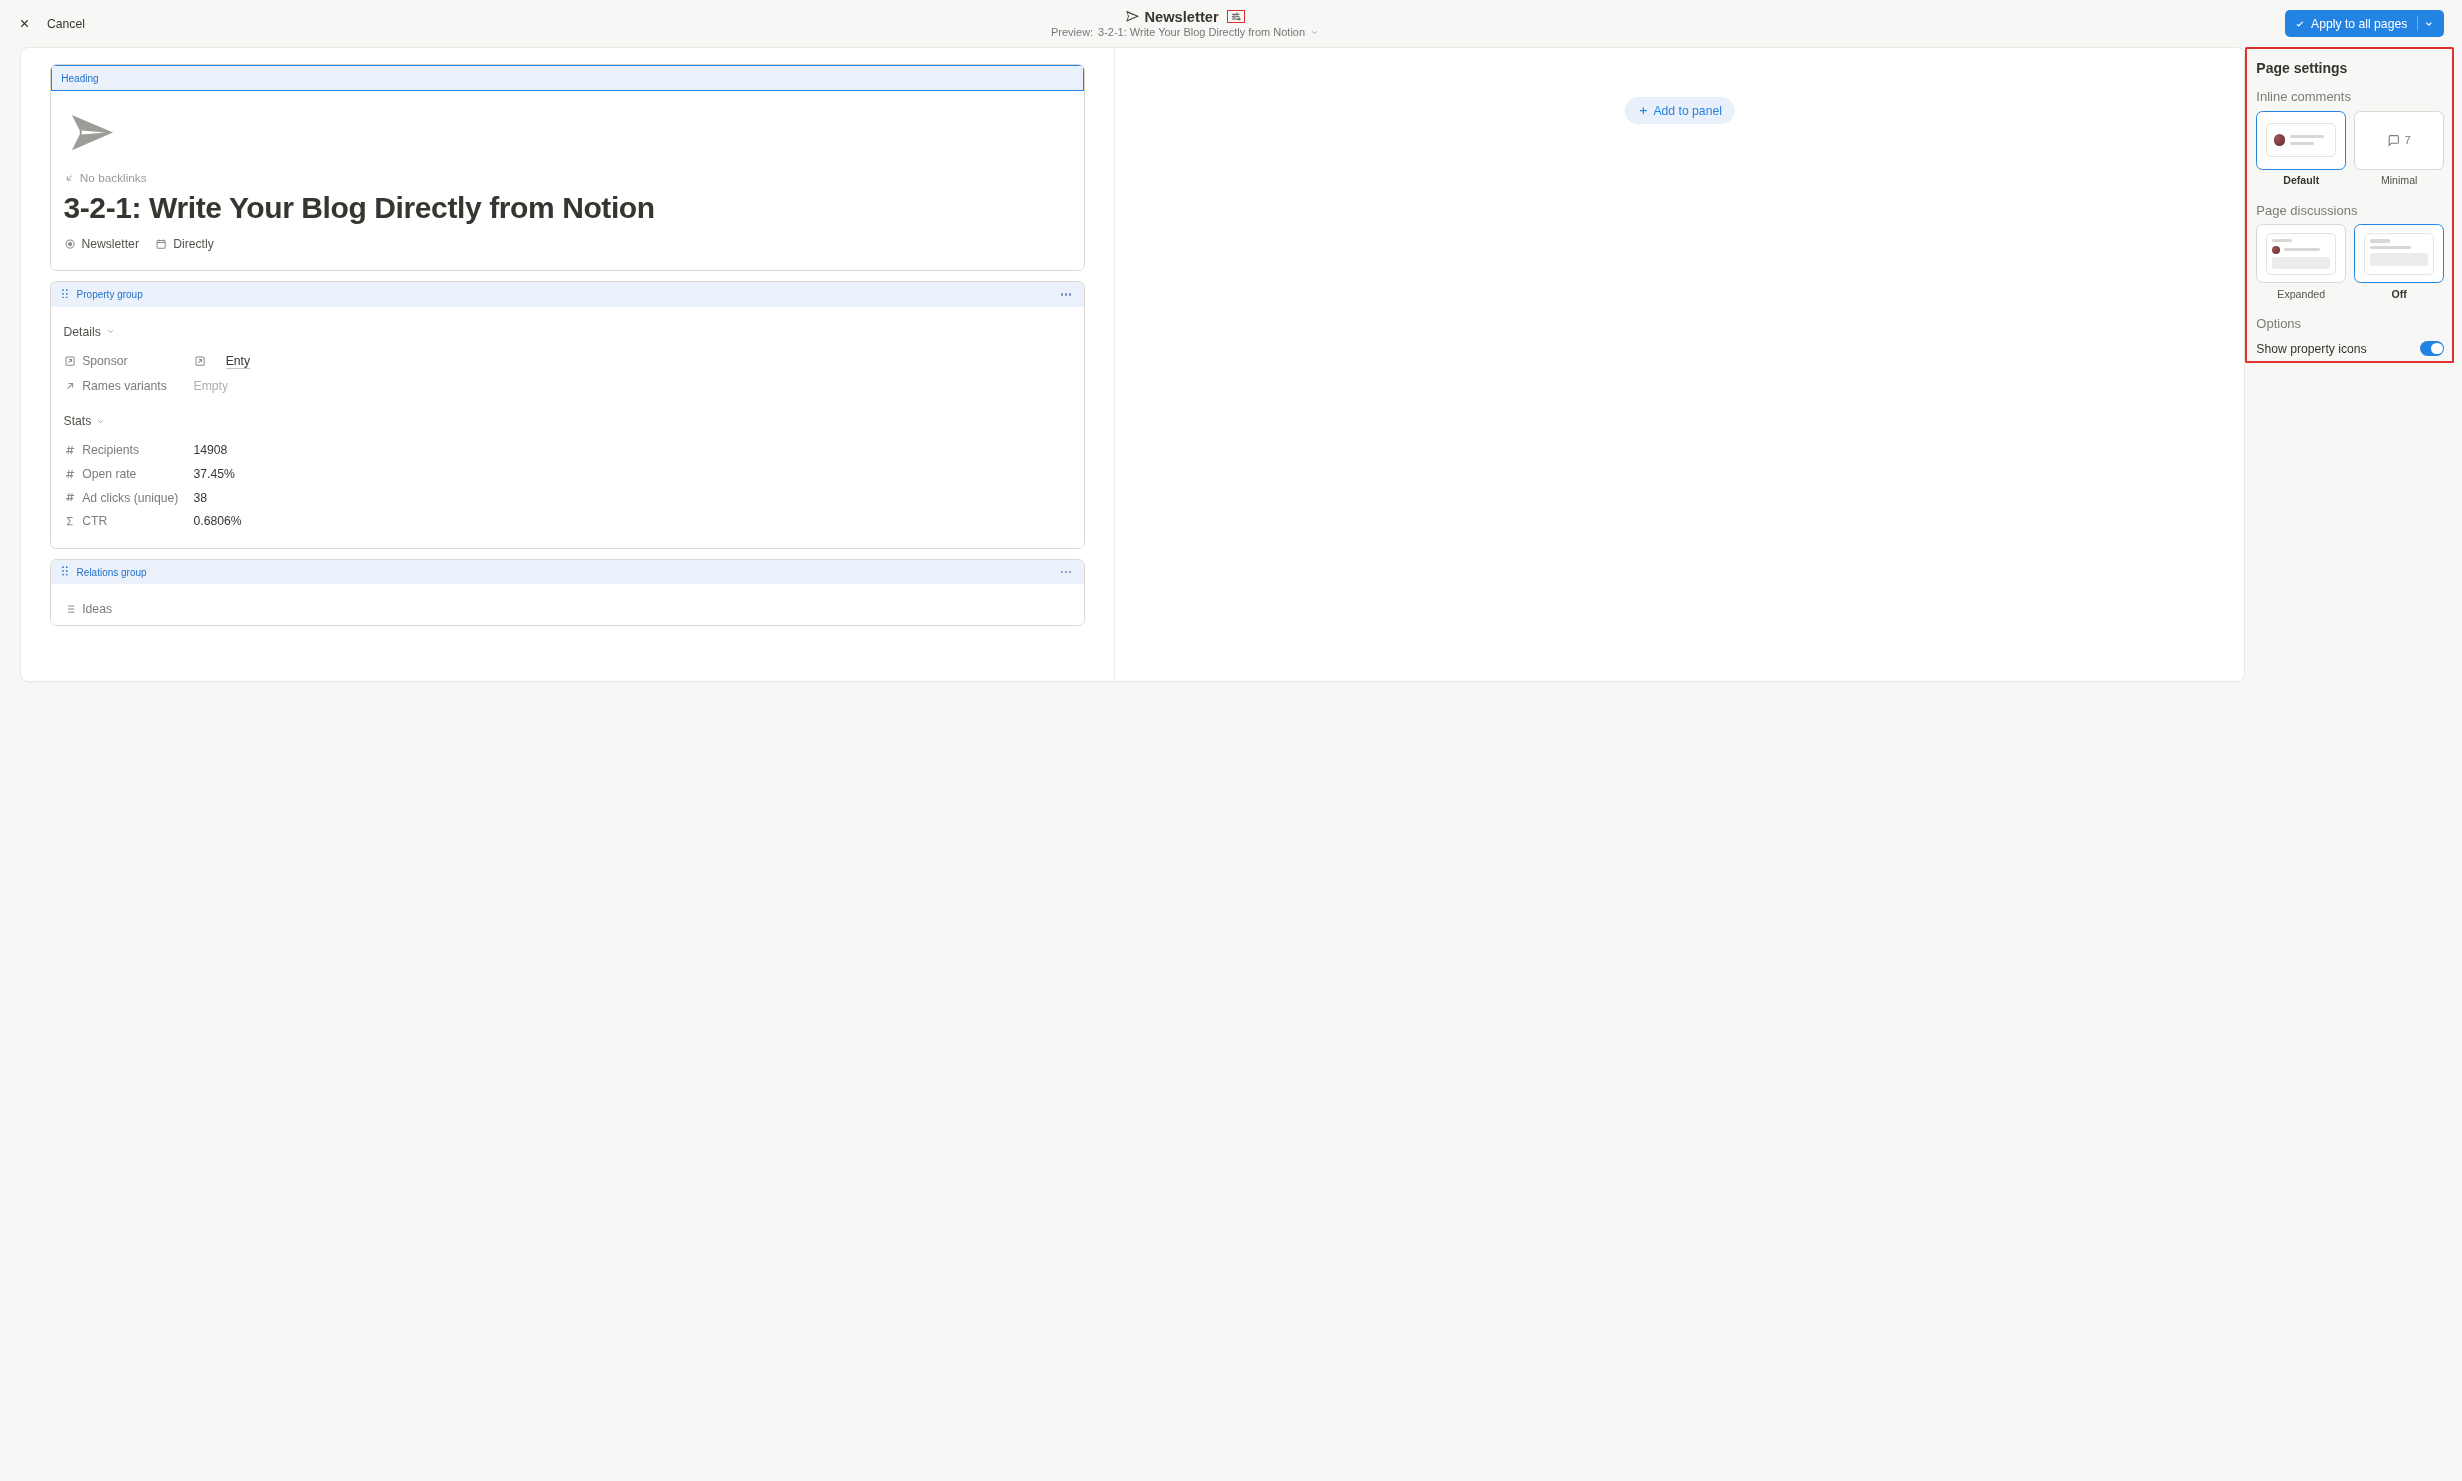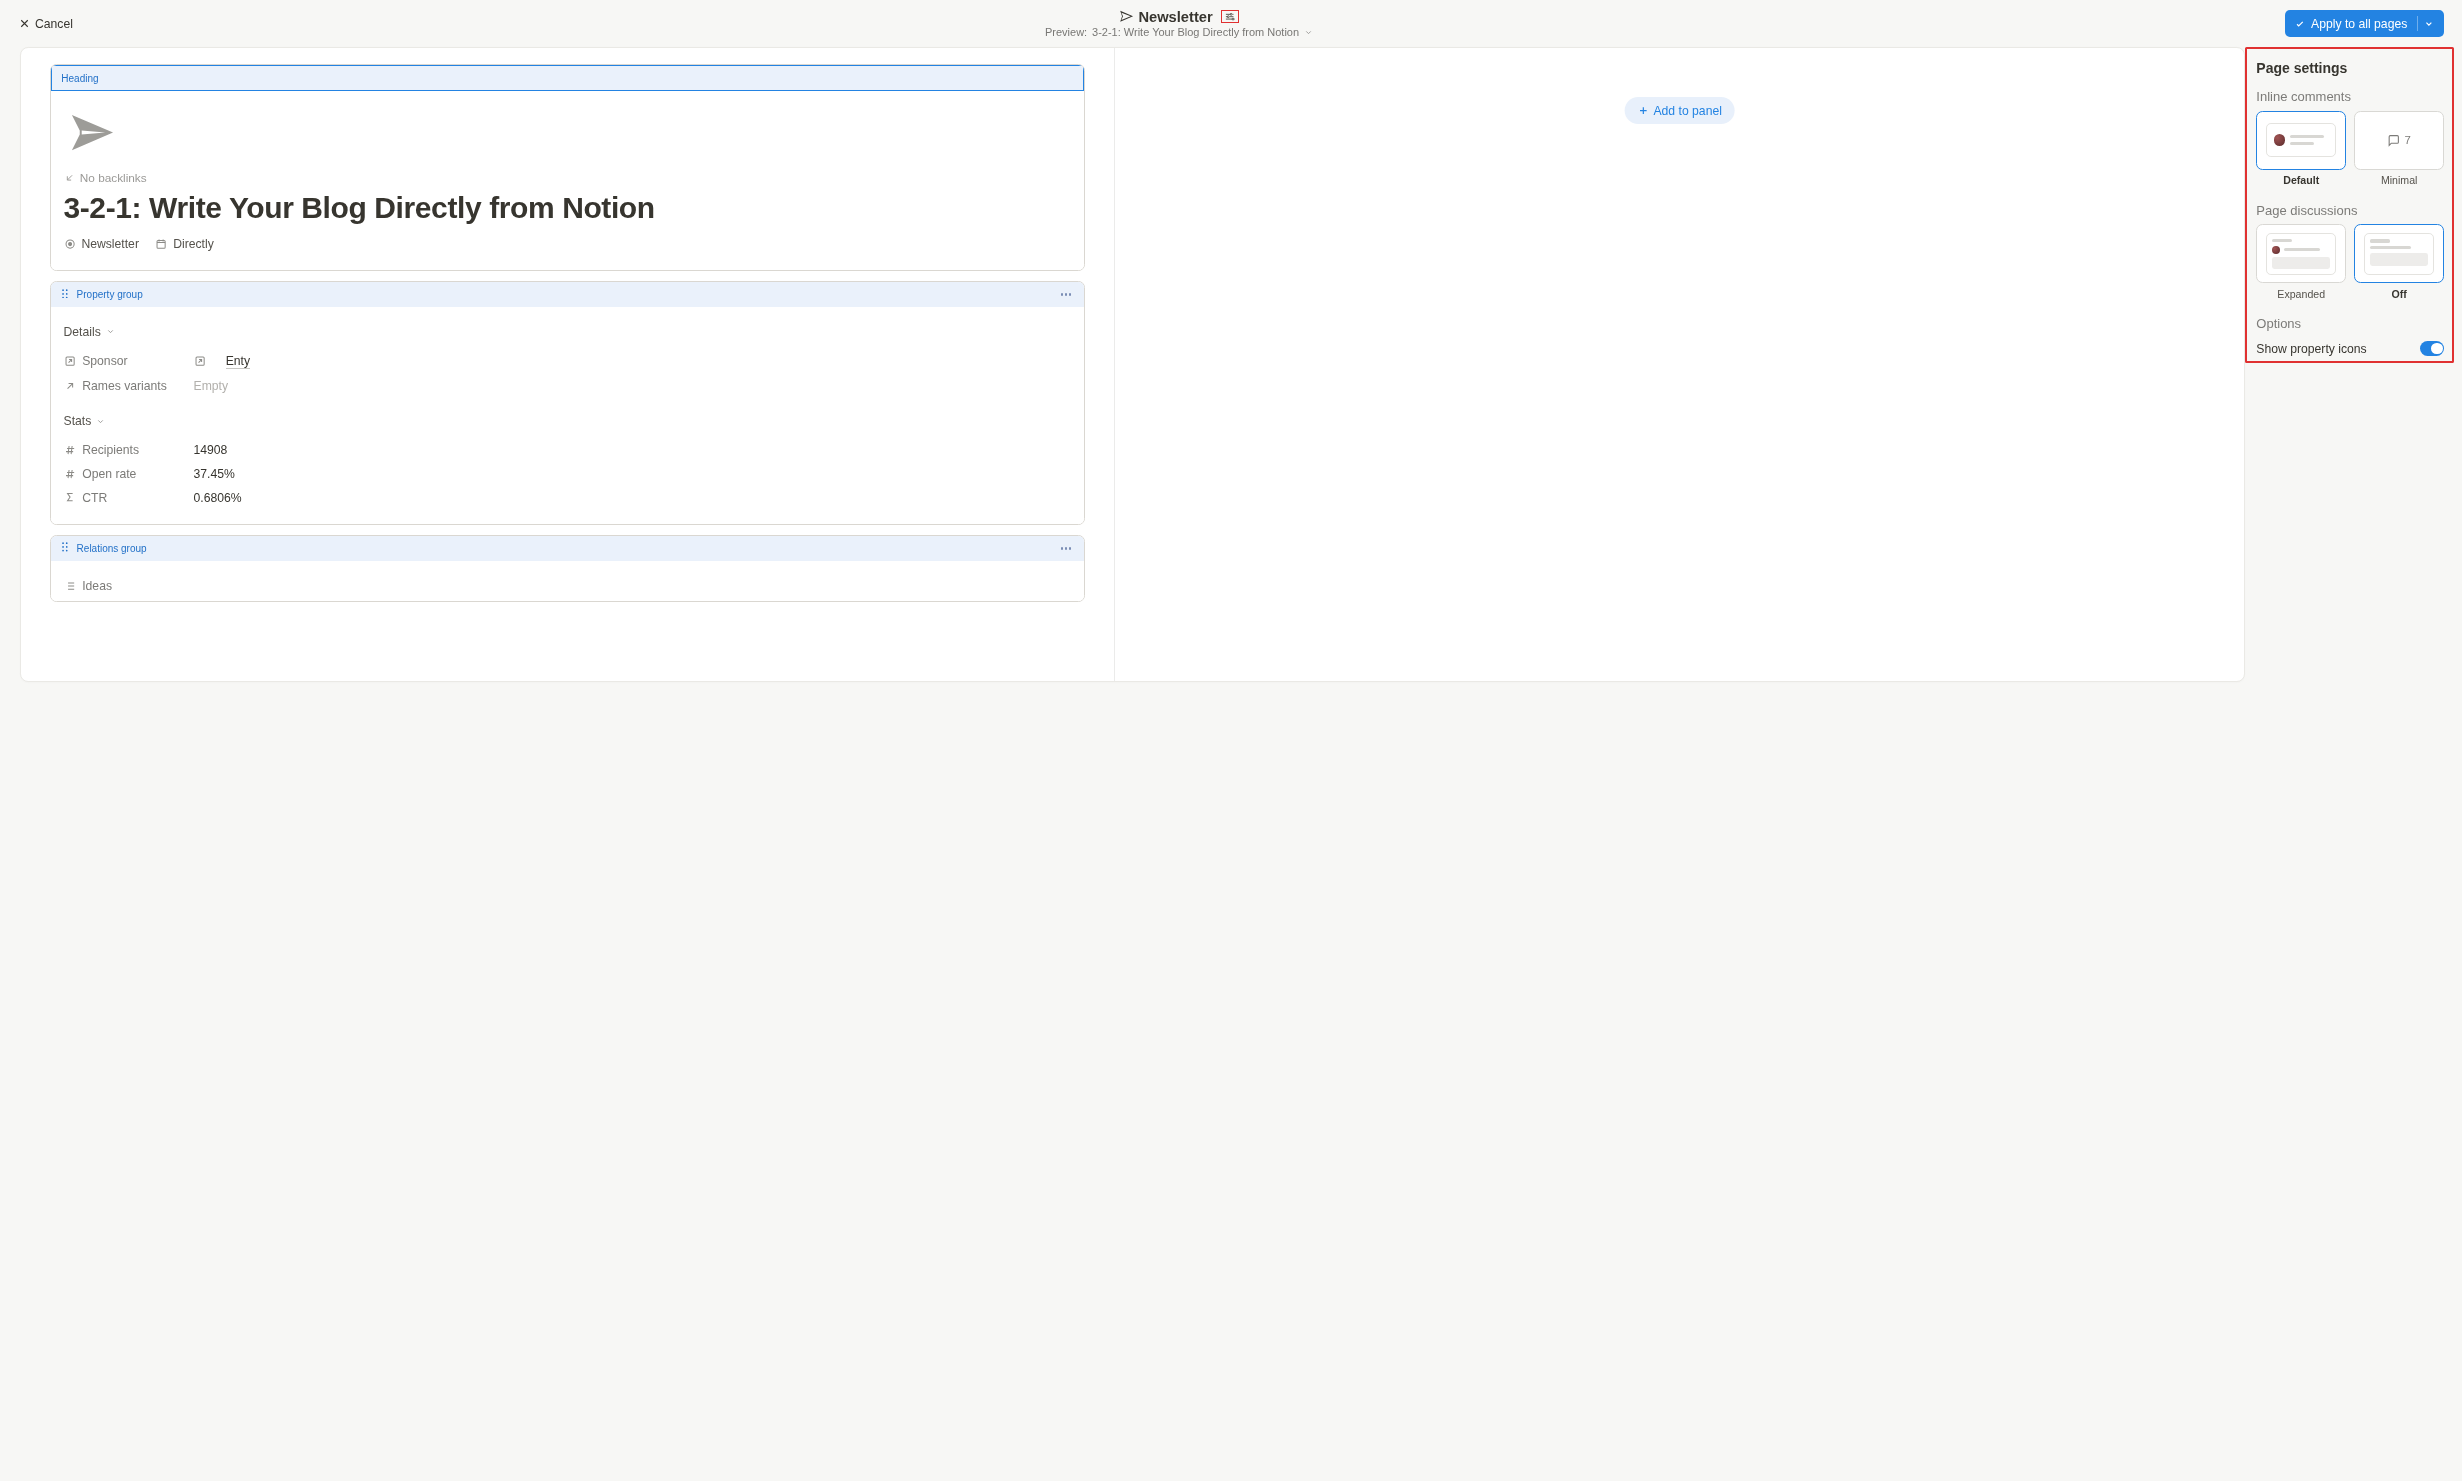--- a/index.html
+++ b/index.html
@@ -10,21 +10,21 @@
     color: #37352f;
     font-size: 12.2px;
   }
   .topbar {
     height: 47px;
     display: flex;
     align-items: center;
     justify-content: space-between;
     padding: 0 18px;
   }
-  .top-left { display:flex; align-items:center; gap:4px; cursor:pointer; }
+  .top-left { display:flex; align-items:center; gap:16px; cursor:pointer; }
   .top-left svg { width:13px; height:13px; stroke:#37352f; }
   .top-center { text-align:center; }
   .title-line { display:flex; align-items:center; justify-content:center; gap:4.9px; font-weight:600; font-size:14.7px; }
   .filter-box { border:1.6px solid #e03131; padding:0 2.4px; margin-left:3.3px; display:inline-flex; align-items:center; }
   .preview-line { display:flex; align-items:center; justify-content:center; gap:4.9px; color:#787774; font-size:11px; margin-top:1.6px; }
   .apply-btn {
     background:#2383e2; color:#fff; border:none; border-radius:4.9px;
     padding:6.5px 9.8px; font-size:12.2px; font-weight:500; display:flex; align-items:center; gap:6.5px; cursor:pointer;
   }
   .apply-btn .divider { width:0.8px; height:14.7px; background:rgba(255,255,255,0.35); margin-left:3.3px; }
@@ -310,20 +310,31 @@
                   </svg>
                 </span>
               <span>Open rate</span>
             </div>
             <div class="pv">37.45%</div>
           </div>
           <div class="prop-row">
             <div class="pk">
               <span class="icon-sm">
                   <svg viewBox="0 0 24 24" stroke-width="2">
+                    <path d="M6 9h14M4 15h14M10 4 8 20M16 4l-2 16"></path>
+                  </svg>
+                </span>
+              <span>Ad clicks (unique)</span>
+            </div>
+            <div class="pv">38</div>
+          </div>
+          <div class="prop-row">
+            <div class="pk">
+              <span class="icon-sm">
+                  <svg viewBox="0 0 24 24" stroke-width="2">
                     <path d="M17 5H7l5 7-5 7h10"></path>
                   </svg>
                 </span>
               <span>CTR</span>
             </div>
             <div class="pv">0.6806%</div>
           </div>
         </div>
       </div>
 

